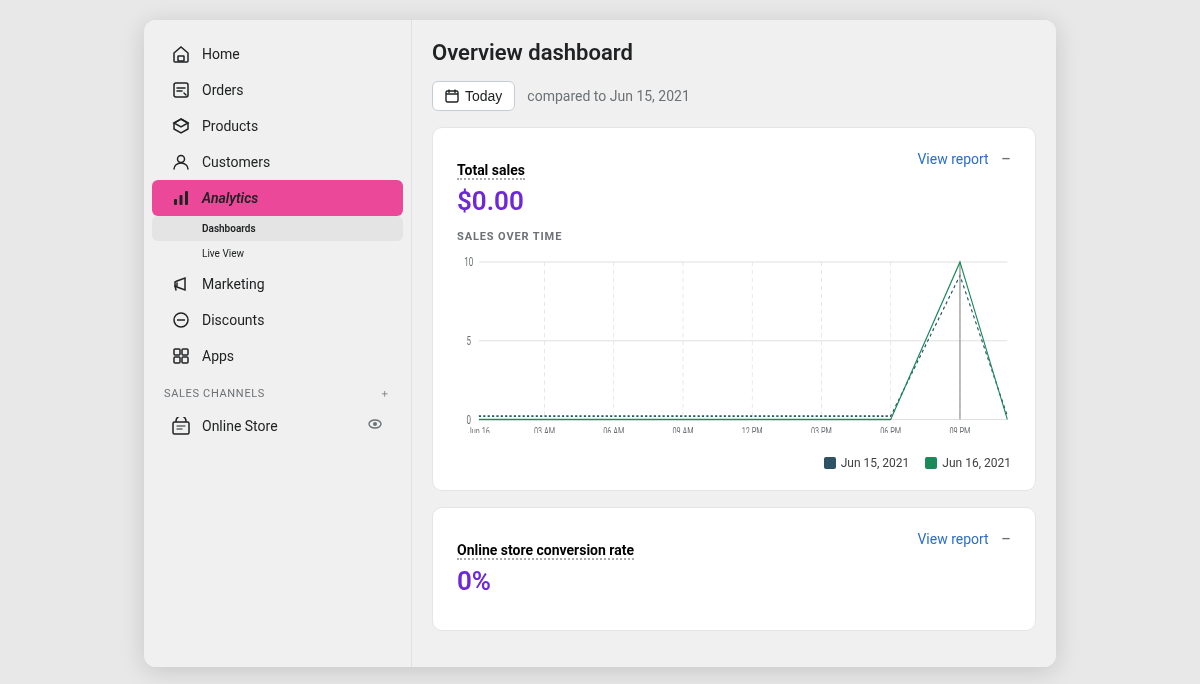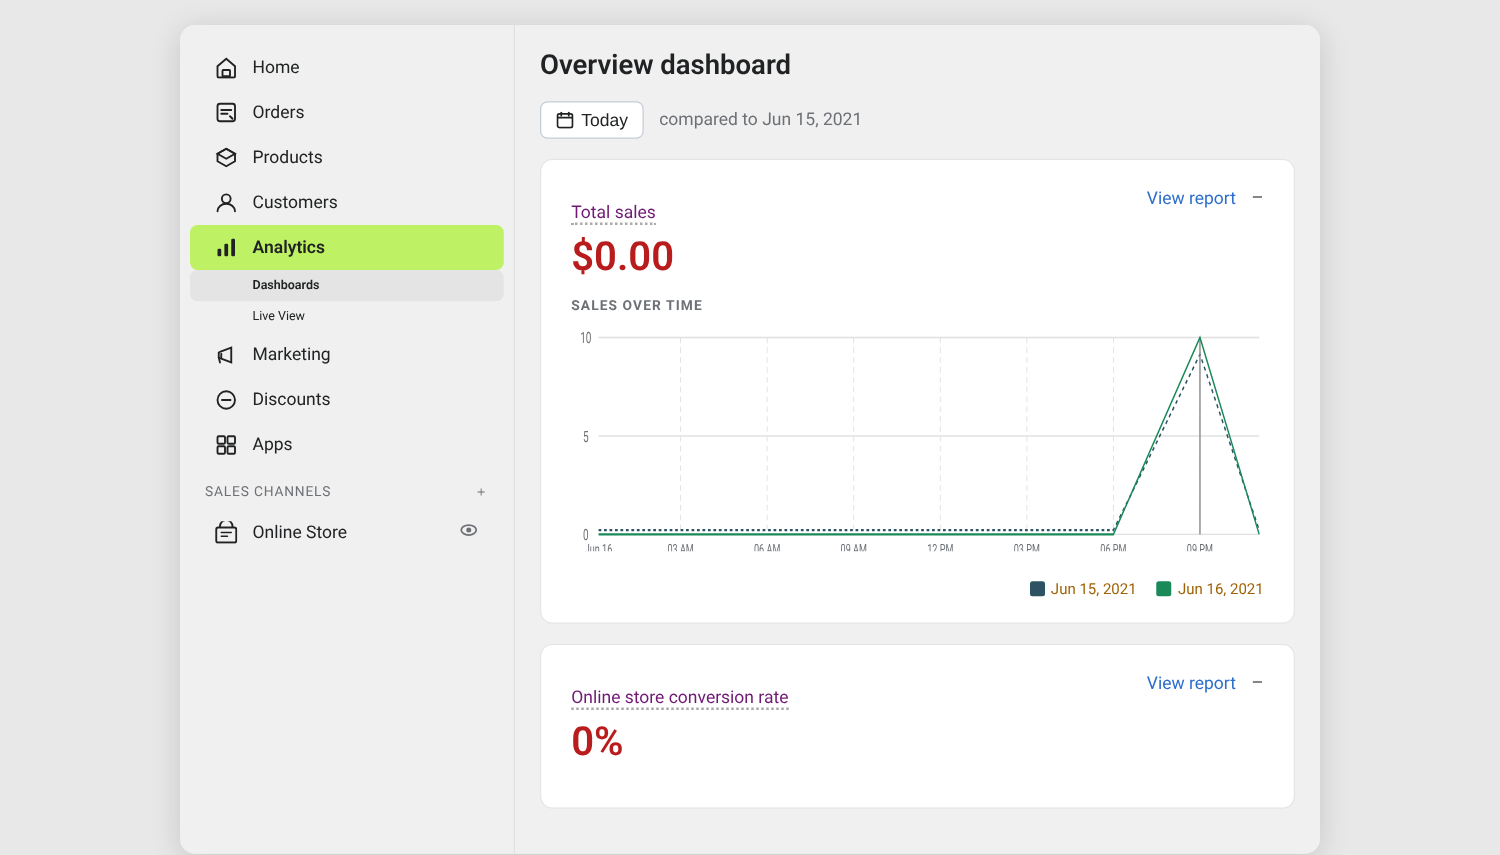--- a/index.html
+++ b/index.html
@@ -33,21 +33,21 @@
       display: flex;
       align-items: center;
       gap: 12px;
       padding: 9px 20px;
       cursor: pointer;
       font-size: 14px;
       color: #202223;
       border-radius: 6px;
       margin: 0 8px;
     }
-    .nav-item.active { background: #bef264; font-weight: 600; }
+    .nav-item.active { background: #ec4899; font-weight: 600; font-style: italic; }
     .nav-icon {
       width: 18px;
       height: 18px;
       flex-shrink: 0;
       display: flex;
       align-items: center;
       justify-content: center;
     }
     .sub-item {
       padding: 7px 20px 7px 50px;
@@ -133,36 +133,36 @@
       border: 1px solid #e4e5e7;
     }
     .card-header {
       display: flex;
       justify-content: space-between;
       align-items: flex-start;
       margin-bottom: 4px;
     }
     .card-title {
       font-size: 14px;
-      font-weight: 400;
-      color: #701a75;
+      font-weight: 700;
+      color: #000000;
       border-bottom: 2px dotted #aaa;
       display: inline-block;
       margin-top: 14px;
     }
     .view-report {
       font-size: 14px;
       color: #2c6ecb;
       cursor: pointer;
       text-decoration: none;
     }
     .card-value {
-      font-size: 32px;
+      font-size: 26px;
       font-weight: 600;
-      color: #b91c1c;
+      color: #6d28d9;
       margin: 6px 0 14px;
     }
     .card-collapse {
       font-size: 18px;
       color: #6d7175;
       cursor: pointer;
       margin-left: 8px;
     }
     .card-top-right {
       display: flex;
@@ -185,21 +185,21 @@
     svg.chart {
       width: 100%;
       height: 100%;
     }
     .chart-legend {
       display: flex;
       justify-content: flex-end;
       gap: 16px;
       margin-top: 23px;
       font-size: 12px;
-      color: #a16207;
+      color: #404040;
     }
     .legend-item {
       display: flex;
       align-items: center;
       gap: 5px;
     }
     .legend-dot {
       width: 12px;
       height: 12px;
       border-radius: 2px;

